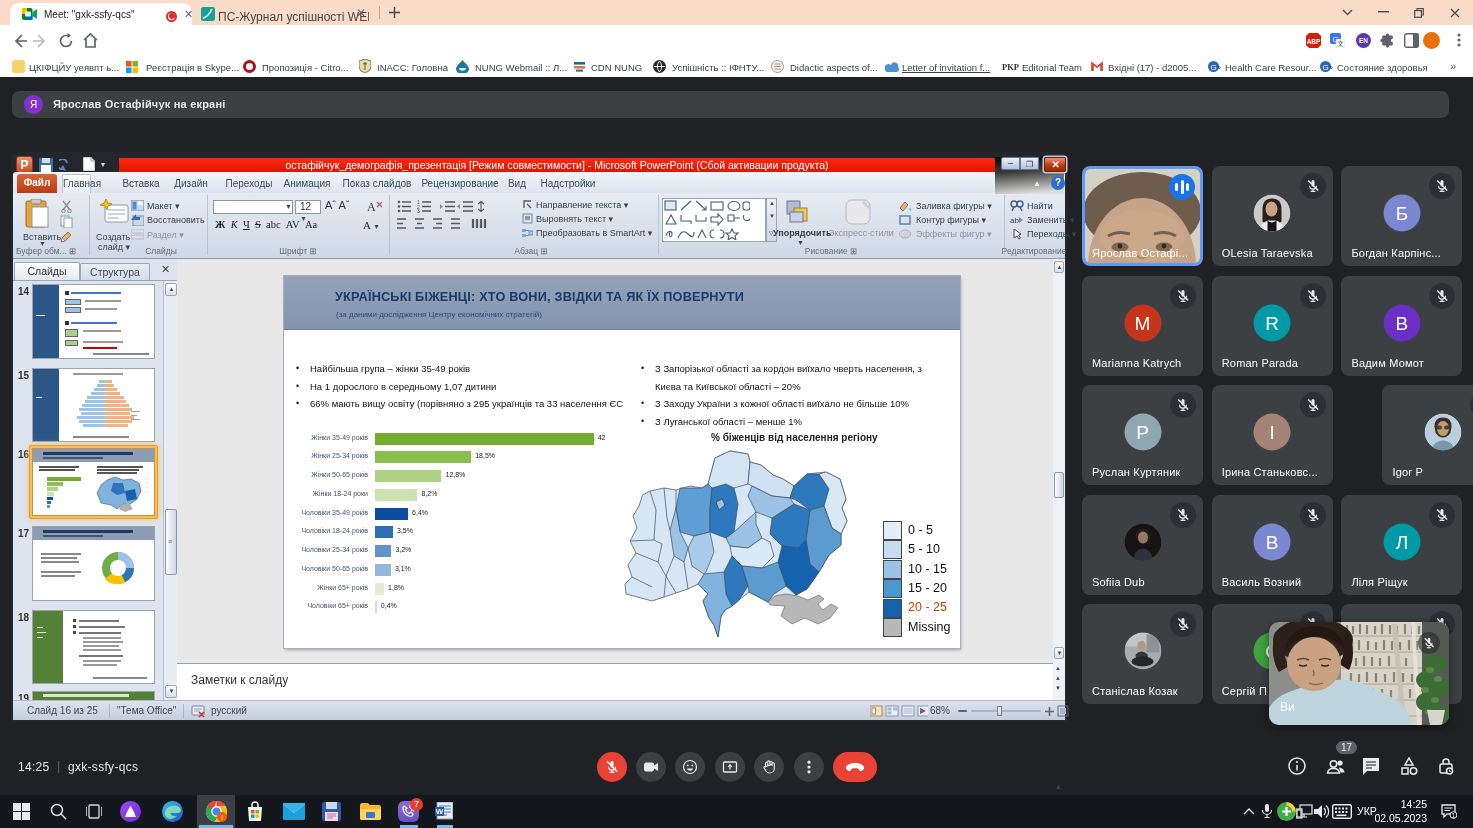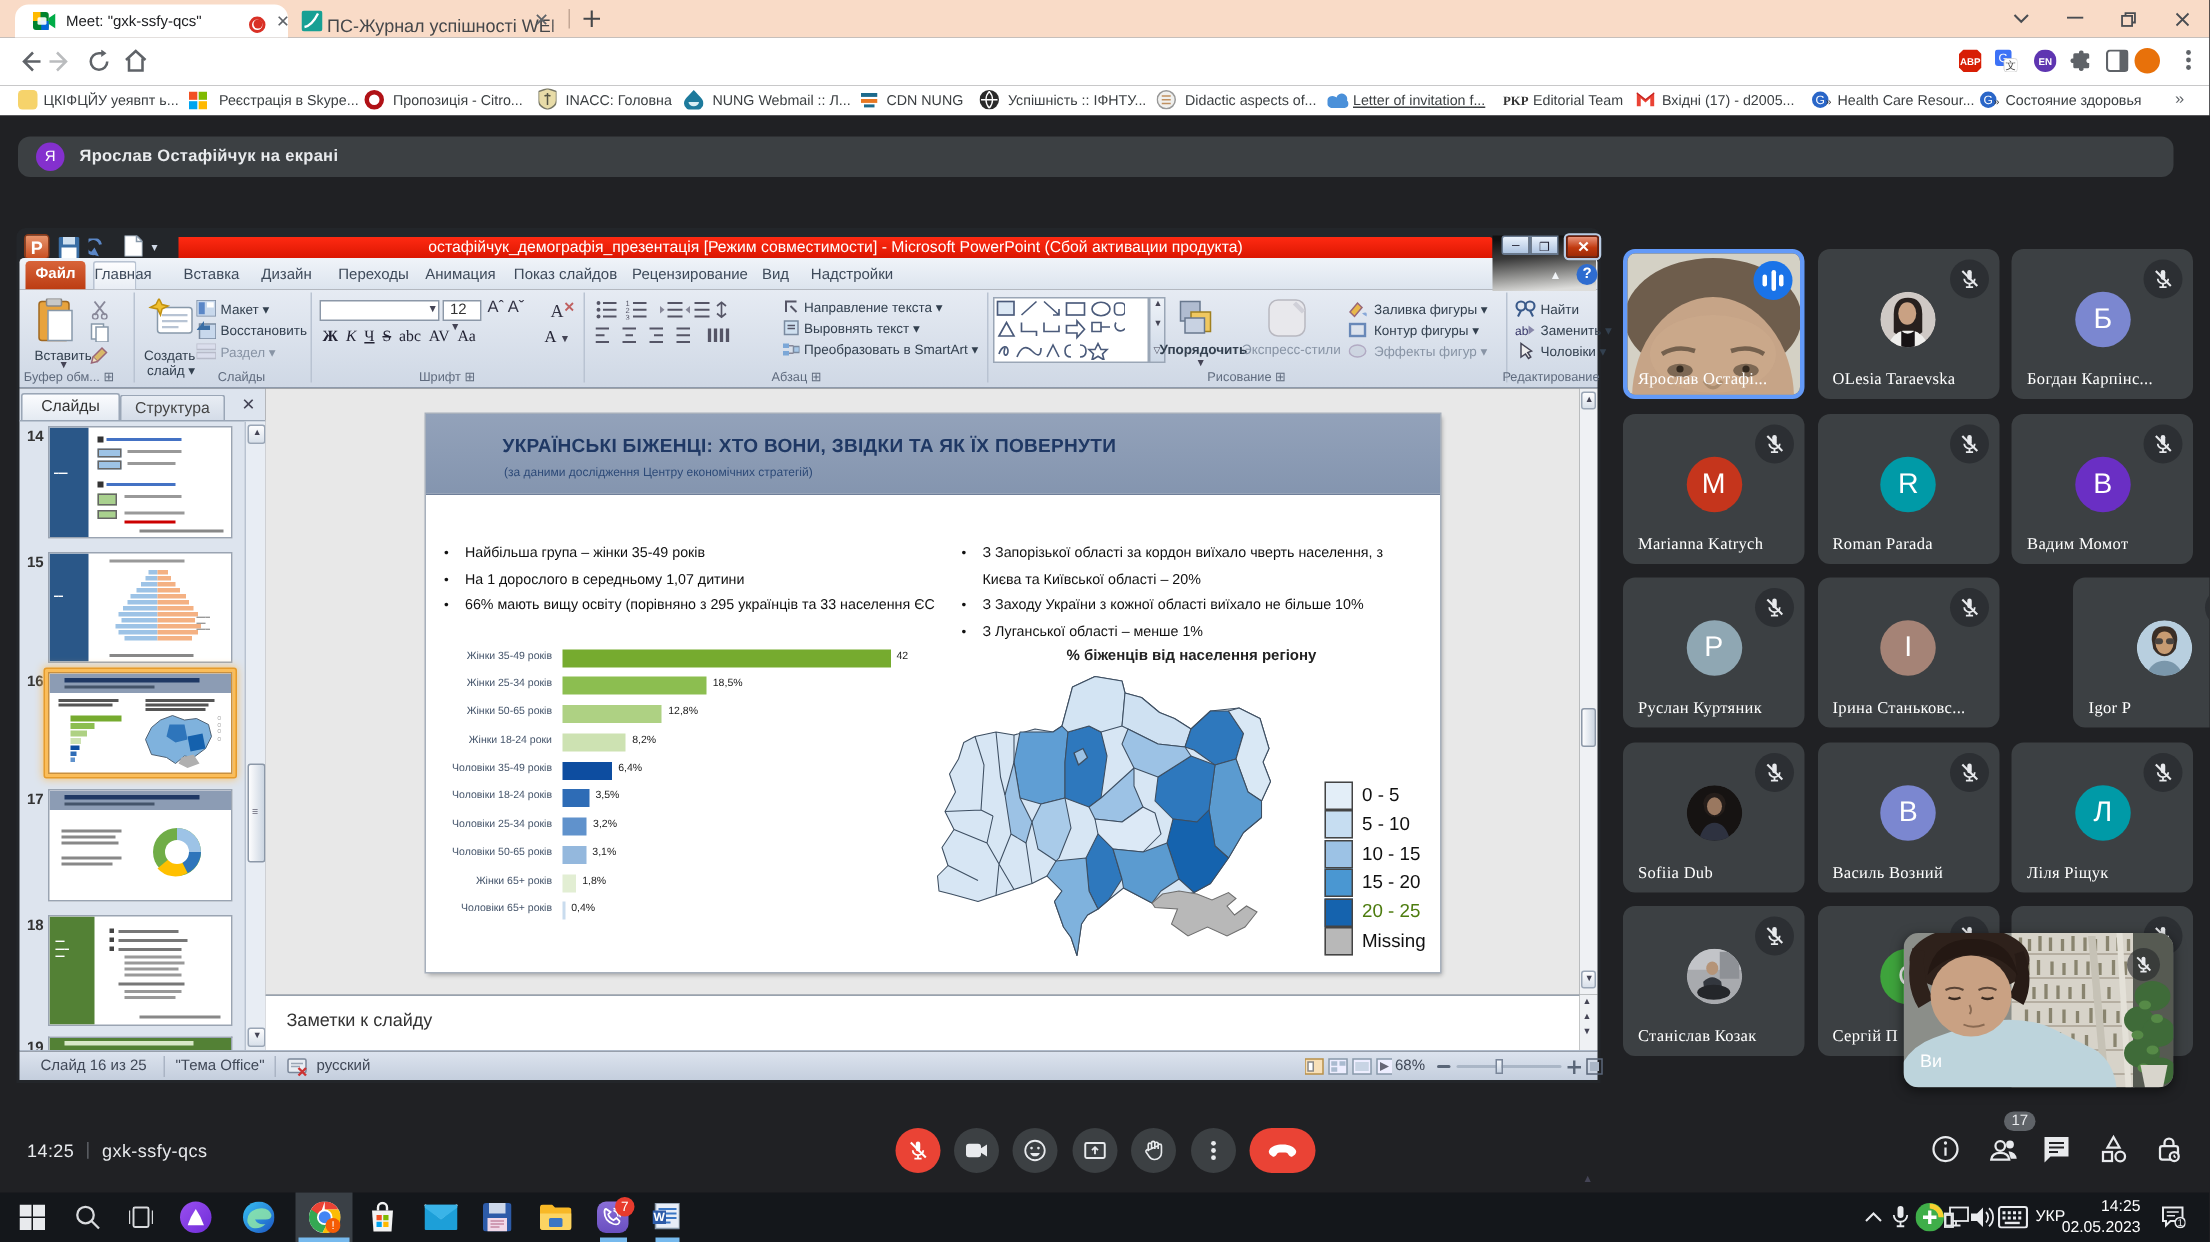--- a/index.html
+++ b/index.html
@@ -53,21 +53,21 @@
 #slide-title { left:51px; top:14px; font-size:12.7px; font-weight:bold; color:#1f3864; letter-spacing:.2px; }
 #slide-sub { left:52px; top:34px; font-size:8px; color:#2d4a78; }
 .blt { position:absolute; font-size:9.5px; color:#111; white-space:nowrap; }
 .bdot { position:absolute; font-size:9px; color:#111; }
 .bar { position:absolute; height:12px; }
 .blbl { position:absolute; font-size:7px; color:#44546a; text-align:right; width:70px; white-space:nowrap; }
 .bval { position:absolute; font-size:7px; color:#222; white-space:nowrap; }
 
 
 .tile { position:absolute; width:121px; height:100px; background:#3c4043; border-radius:8px; overflow:hidden; }
-.tile .nm { position:absolute; left:10px; bottom:7px; font-size:11px; font-weight:500; color:#fff; white-space:nowrap; letter-spacing:.2px;font-family:Liberation Serif, serif; }
+.tile .nm { position:absolute; left:10px; bottom:7px; font-size:11px; font-weight:500; color:#fff; white-space:nowrap; letter-spacing:.2px; }
 .micoff { position:absolute; top:7px; right:7px; width:26px; height:26px; border-radius:50%; background:#2c2f33; }
 .micoff svg { position:absolute; left:5px; top:5px; }
 .avtr { position:absolute; left:50%; top:47px; transform:translate(-50%,-50%); width:37px; height:37px; border-radius:50%; color:#fff; font-size:19px; text-align:center; line-height:37px; }
 
 
 .ctl { position:absolute; top:752px; width:30px; height:30px; border-radius:50%; background:#3c4043; }
 .ctl.red { background:#ea4335; }
 .ctl svg { position:absolute; left:7px; top:7px; }
 .rbi { position:absolute; top:679px; }
 
@@ -457,21 +457,21 @@
         </svg>
       <span class="rtx" style="left:1014px;top:8px;">Найти</span>
       <svg class="abs" style="left:997px;top:21px" width="14" height="12" viewBox="0 0 14 12">
           <text x="0" y="9" font-size="8" fill="#336">ab</text>
           <path d="M9 3 L13 6 L9 9" fill="#88a"></path>
         </svg>
       <span class="rtx" style="left:1014px;top:22px;">Заменить ▾</span>
       <svg class="abs" style="left:997px;top:35px" width="14" height="12" viewBox="0 0 14 12">
           <path d="M4 1 L4 10 L7 8 L9 11 L10.5 10 L8.5 7 L11 6 Z" fill="#eee" stroke="#445"></path>
         </svg>
-      <span class="rtx" style="left:1014px;top:36px;">Чоловіки ▾</span>
+      <span class="rtx" style="left:1014px;top:36px;">Переходы ▾</span>
       <div class="glabel" style="left:988px;width:66px;">Редактирование</div>
     </div>
 
     <div id="spanel" class="abs">
 
       <div class="abs" style="left:1px;top:3px;width:66px;height:18px;background:linear-gradient(#fbfcfe,#e4eaf2);border:1px solid #9aa6b6;border-bottom:none;border-radius:2px 2px 0 0;font-size:10.5px;color:#333;text-align:center;line-height:17px;">Слайды</div>
       <div class="abs" style="left:67px;top:4px;width:70px;height:17px;background:linear-gradient(#e8edf4,#d4dce8);border:1px solid #9aa6b6;border-bottom:none;border-radius:2px 2px 0 0;font-size:10.5px;color:#444;text-align:center;line-height:16px;">Структура</div>
       <span class="abs" style="left:148px;top:4px;font-size:11px;color:#445;">✕</span>
       <div class="abs" style="left:0;top:21px;width:164px;height:1px;background:#9aa6b6;"></div>
 
@@ -763,21 +763,21 @@
 
       <div class="abs" style="left:599px;top:245px;width:19px;height:19px;background:#e3eef8;border:1px solid #444;"></div>
         <span class="abs" style="left:624px;top:247px;font-size:12.5px;color:#111;">0 - 5</span>
       <div class="abs" style="left:599px;top:264.4px;width:19px;height:19px;background:#c6ddf1;border:1px solid #444;"></div>
         <span class="abs" style="left:624px;top:266px;font-size:12.5px;color:#111;">5 - 10</span>
       <div class="abs" style="left:599px;top:283.8px;width:19px;height:19px;background:#9cc2e5;border:1px solid #444;"></div>
         <span class="abs" style="left:624px;top:286px;font-size:12.5px;color:#111;">10 - 15</span>
       <div class="abs" style="left:599px;top:303.2px;width:19px;height:19px;background:#4a97d2;border:1px solid #444;"></div>
         <span class="abs" style="left:624px;top:305px;font-size:12.5px;color:#111;">15 - 20</span>
       <div class="abs" style="left:599px;top:322.6px;width:19px;height:19px;background:#1563ae;border:1px solid #444;"></div>
-        <span class="abs" style="left:624px;top:324px;font-size:12.5px;color:#4d7c0f;text-align:right;">20 - 25</span>
+        <span class="abs" style="left:624px;top:324px;font-size:12.5px;color:#c2410c;text-align:right;">20 - 25</span>
       <div class="abs" style="left:599px;top:342px;width:19px;height:19px;background:#b8b8b8;border:1px solid #444;"></div>
         <span class="abs" style="left:624px;top:344px;font-size:12.5px;color:#111;">Missing</span>
     </div>
   </div>
 
   <div id="tiles" class="abs" style="left:0;top:0;">
 
     <div class="tile" style="left:1082px;top:89px;border:3px solid #639af8;">
       <svg class="abs" style="left:-3px;top:-3px" width="121" height="100" viewBox="0 0 121 100">
           <rect width="121" height="100" fill="#d4d1c5"></rect>

